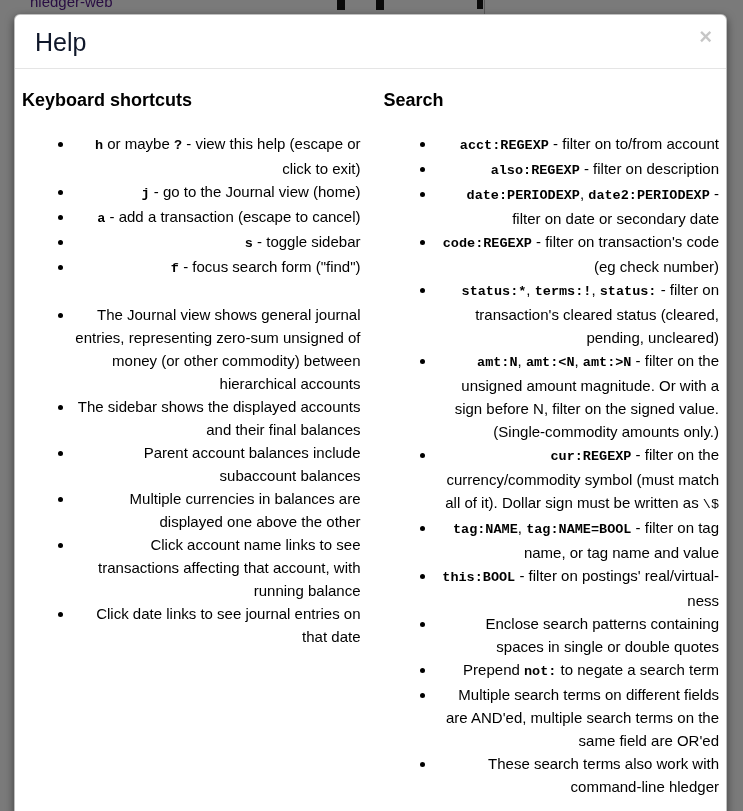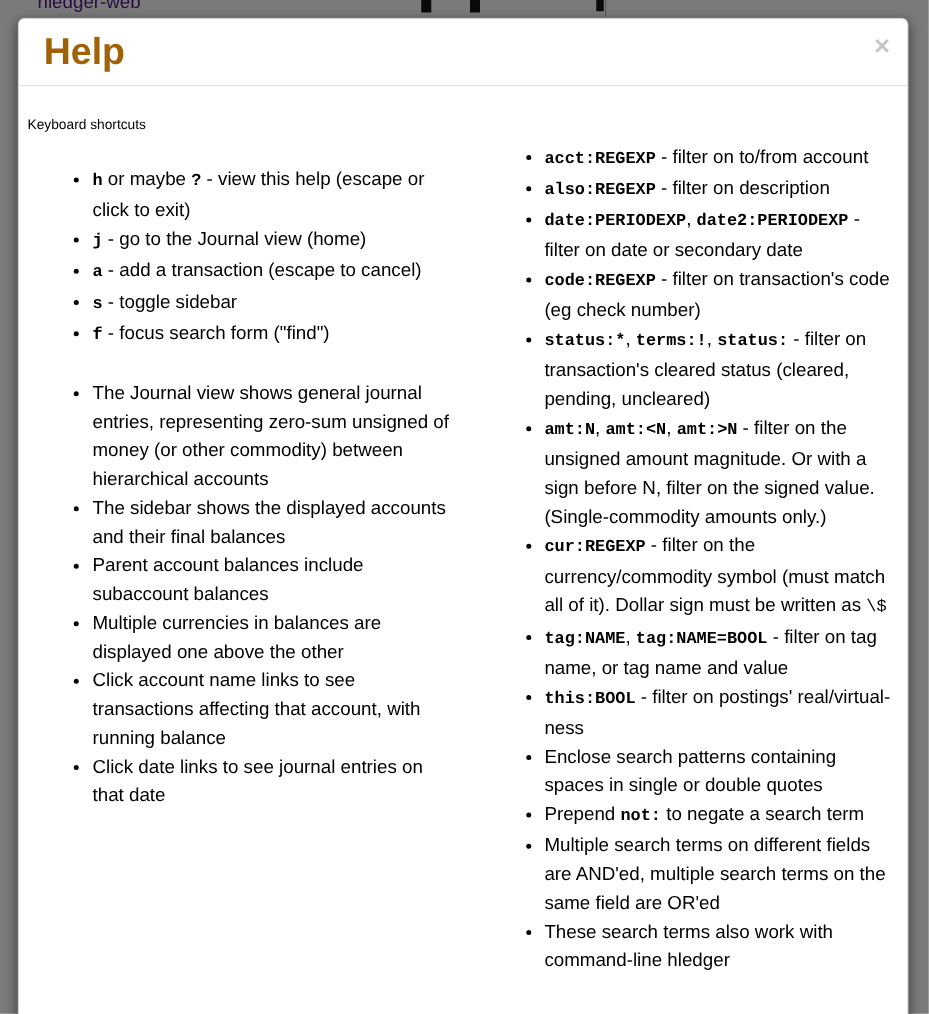--- a/index.html
+++ b/index.html
@@ -61,23 +61,23 @@
     box-shadow: 0 3px 9px rgba(0,0,0,0.5);
     z-index: 2;
   }
   .modal-header {
     position: relative;
     padding: 13px 20px 12px 20px;
     border-bottom: 1px solid #e5e5e5;
   }
   .modal-title {
     margin: 0;
-    font-size: 30px;
-    font-weight: 700;
-    color: #a16207;
+    font-size: 25px;
+    font-weight: 400;
+    color: #0f172a;
     line-height: 28px;
   }
   .close-btn {
     position: absolute;
     top: 11px;
     right: 14px;
     border: none;
     background: transparent;
     padding: 0;
     font-size: 22px;
@@ -92,30 +92,31 @@
     display: flex;
     padding: 22px 7px 30px 7px;
   }
   .help-col {
     width: 50%;
     box-sizing: border-box;
   }
   .help-col.left  { padding-right: 10px; }
   .help-col.right { padding-left: 13px; }
   .section-heading {
-    font-size: 11px;
-    font-weight: 400;
+    font-size: 18px;
+    font-weight: 700;
     color: #000;
     margin: 0;
     line-height: 18px;
   }
   ul.help-list {
     margin: 23px 0 16px 0;
     padding-left: 52px;
     list-style-type: disc;
+    text-align: right;
   }
   ul.help-list + .section-heading { margin-top: 25px; }
   ul.help-list li {
     font-size: 15px;
     line-height: 23px;
     color: #000;
   }
   code.kbd {
     font-family: "Liberation Mono", monospace;
     font-weight: 700;
@@ -155,20 +156,21 @@
         <ul class="help-list">
           <li>The Journal view shows general journal entries, representing zero-sum unsigned of money (or other commodity) between hierarchical accounts</li>
           <li>The sidebar shows the displayed accounts and their final balances</li>
           <li>Parent account balances include subaccount balances</li>
           <li>Multiple currencies in balances are displayed one above the other</li>
           <li>Click account name links to see transactions affecting that account, with running balance</li>
           <li>Click date links to see journal entries on that date</li>
         </ul>
       </div>
     <div class="help-col right" id="col-right">
+        <div class="section-heading">Search</div>
         <ul class="help-list">
           <li><code class="kbd">acct:REGEXP</code> - filter on to/from account</li>
           <li><code class="kbd">also:REGEXP</code> - filter on description</li>
           <li><code class="kbd">date:PERIODEXP</code>, <code class="kbd">date2:PERIODEXP</code> - filter on date or secondary date</li>
           <li><code class="kbd">code:REGEXP</code> - filter on transaction's code (eg check number)</li>
           <li><code class="kbd">status:*</code>, <code class="kbd">terms:!</code>, <code class="kbd">status:</code> - filter on transaction's cleared status (cleared, pending, uncleared)</li>
           <li><code class="kbd">amt:N</code>, <code class="kbd">amt:&lt;N</code>, <code class="kbd">amt:&gt;N</code> - filter on the unsigned amount magnitude. Or with a sign before N, filter on the signed value. (Single-commodity amounts only.)</li>
           <li><code class="kbd">cur:REGEXP</code> - filter on the currency/commodity symbol (must match all of it). Dollar sign must be written as <code class="kbd plain">\$</code></li>
           <li><code class="kbd">tag:NAME</code>, <code class="kbd">tag:NAME=BOOL</code> - filter on tag name, or tag name and value</li>
           <li><code class="kbd">this:BOOL</code> - filter on postings' real/virtual-ness</li>

